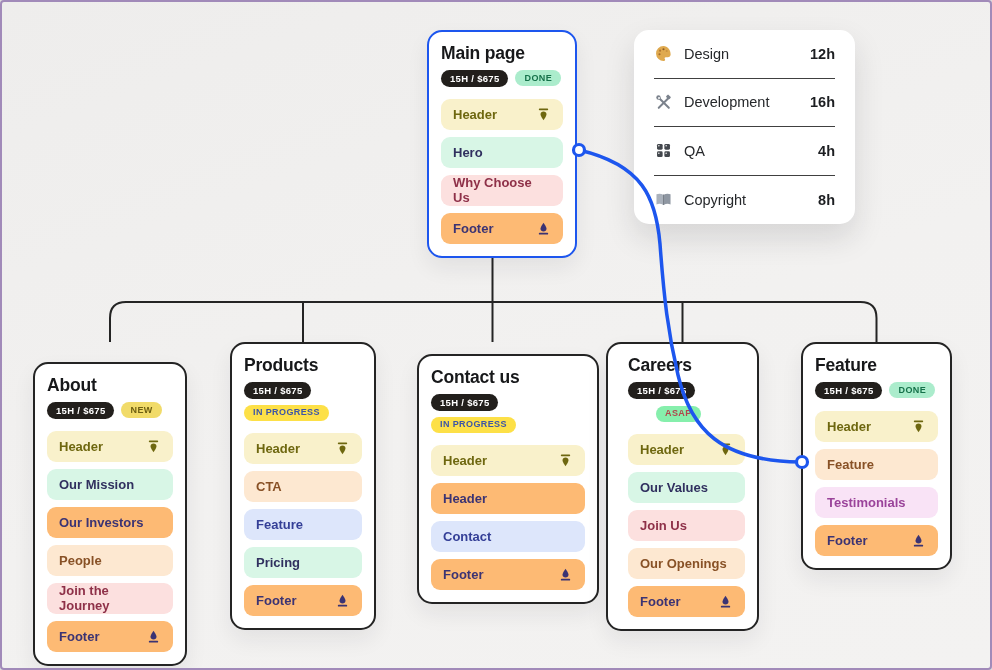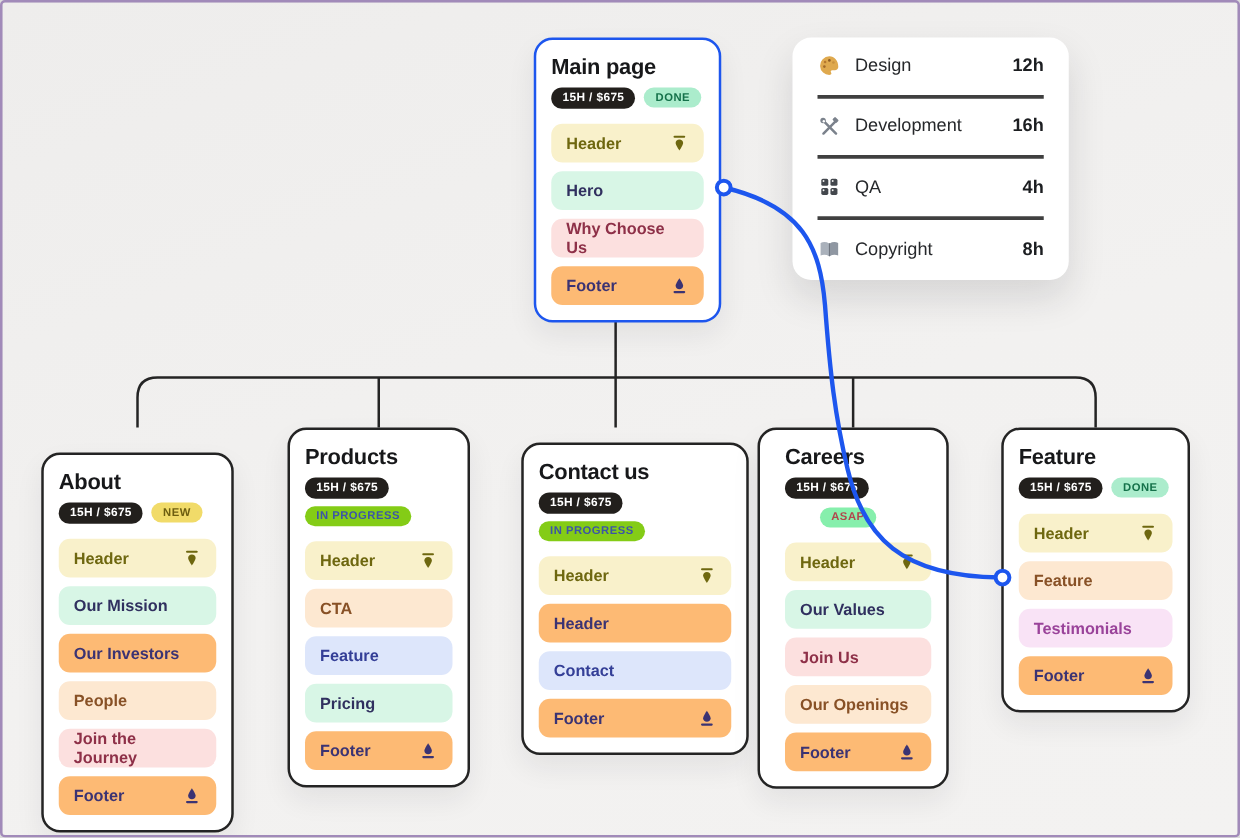--- a/index.html
+++ b/index.html
@@ -26,21 +26,21 @@
   .hours-pill {
     background:#221f1c; color:#ffffff; font-size:9.5px; font-weight:700;
     padding:3.5px 9px; border-radius:999px; letter-spacing:.3px; line-height:1;
   }
   .status-pill {
     font-size:9px; font-weight:700; padding:3.5px 9px; border-radius:999px;
     letter-spacing:.4px; line-height:1;
   }
   .status-pill[data-type="done"]       { background:#abeccc; color:#15714a; }
   .status-pill[data-type="new"]        { background:#f1db69; color:#6d5e10; }
-  .status-pill[data-type="inprogress"] { background:#84cc16; color:#3c55a7; }
+  .status-pill[data-type="inprogress"] { background:#fde047; color:#3c55a7; }
   .status-pill[data-type="asap"]       { background:#86efac; color:#b1464c;margin-left:28px; }
 
   .rows { display:flex; flex-direction:column; gap:7px; }
   .row {
     display:flex; align-items:center; justify-content:space-between;
     height:31px; border-radius:9px; padding:0 12px;
     font-size:13px; font-weight:700; cursor:pointer;
   }
   .row[data-variant="yellow"]     { background:#f9f1cb; color:#6e670f; }
   .row[data-variant="mint"]       { background:#d8f6e6; color:#30305f; }
@@ -52,21 +52,21 @@
   .pin { width:15px; height:15px; fill:currentColor; flex:0 0 auto; }
 
   .task-card {
     position:absolute; left:632px; top:28px; width:221px; z-index:4;
     background:#ffffff; border-radius:15px;
     box-shadow:0 14px 30px rgba(30,30,40,.13);
     padding:0 20px;
   }
   .task-row {
     display:flex; align-items:center; gap:11px; height:48.5px;
-    border-bottom:3px solid #404040; cursor:pointer;
+    border-bottom:1px solid #404040; cursor:pointer;
   }
   .task-row:last-child { border-bottom:none; }
   .task-icon { width:19px; height:19px; flex:0 0 auto; }
   .task-label { font-size:14.5px; font-weight:500; color:#26282b; flex:1; }
   .task-hours { font-size:14.5px; font-weight:600; color:#1c1e21; }
 </style>
 </head>
 <body>
 
 <div class="canvas">

